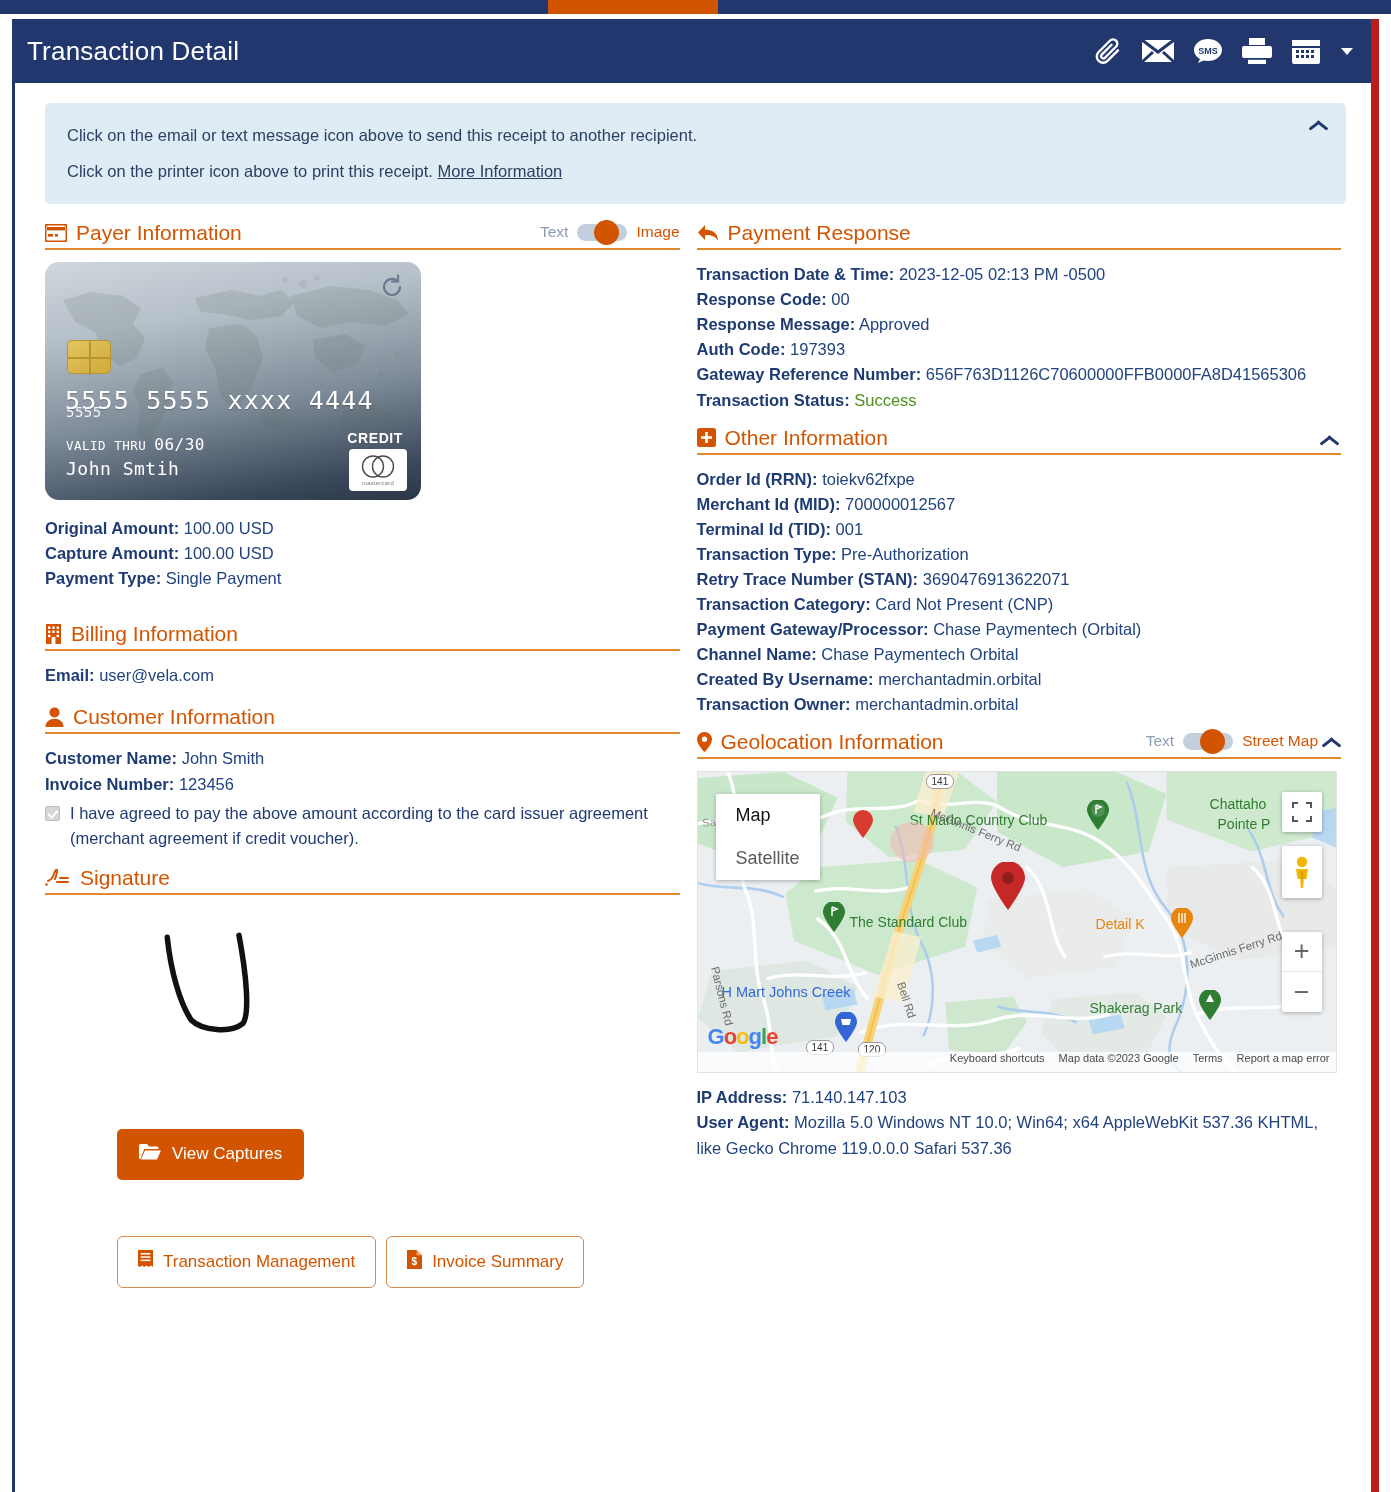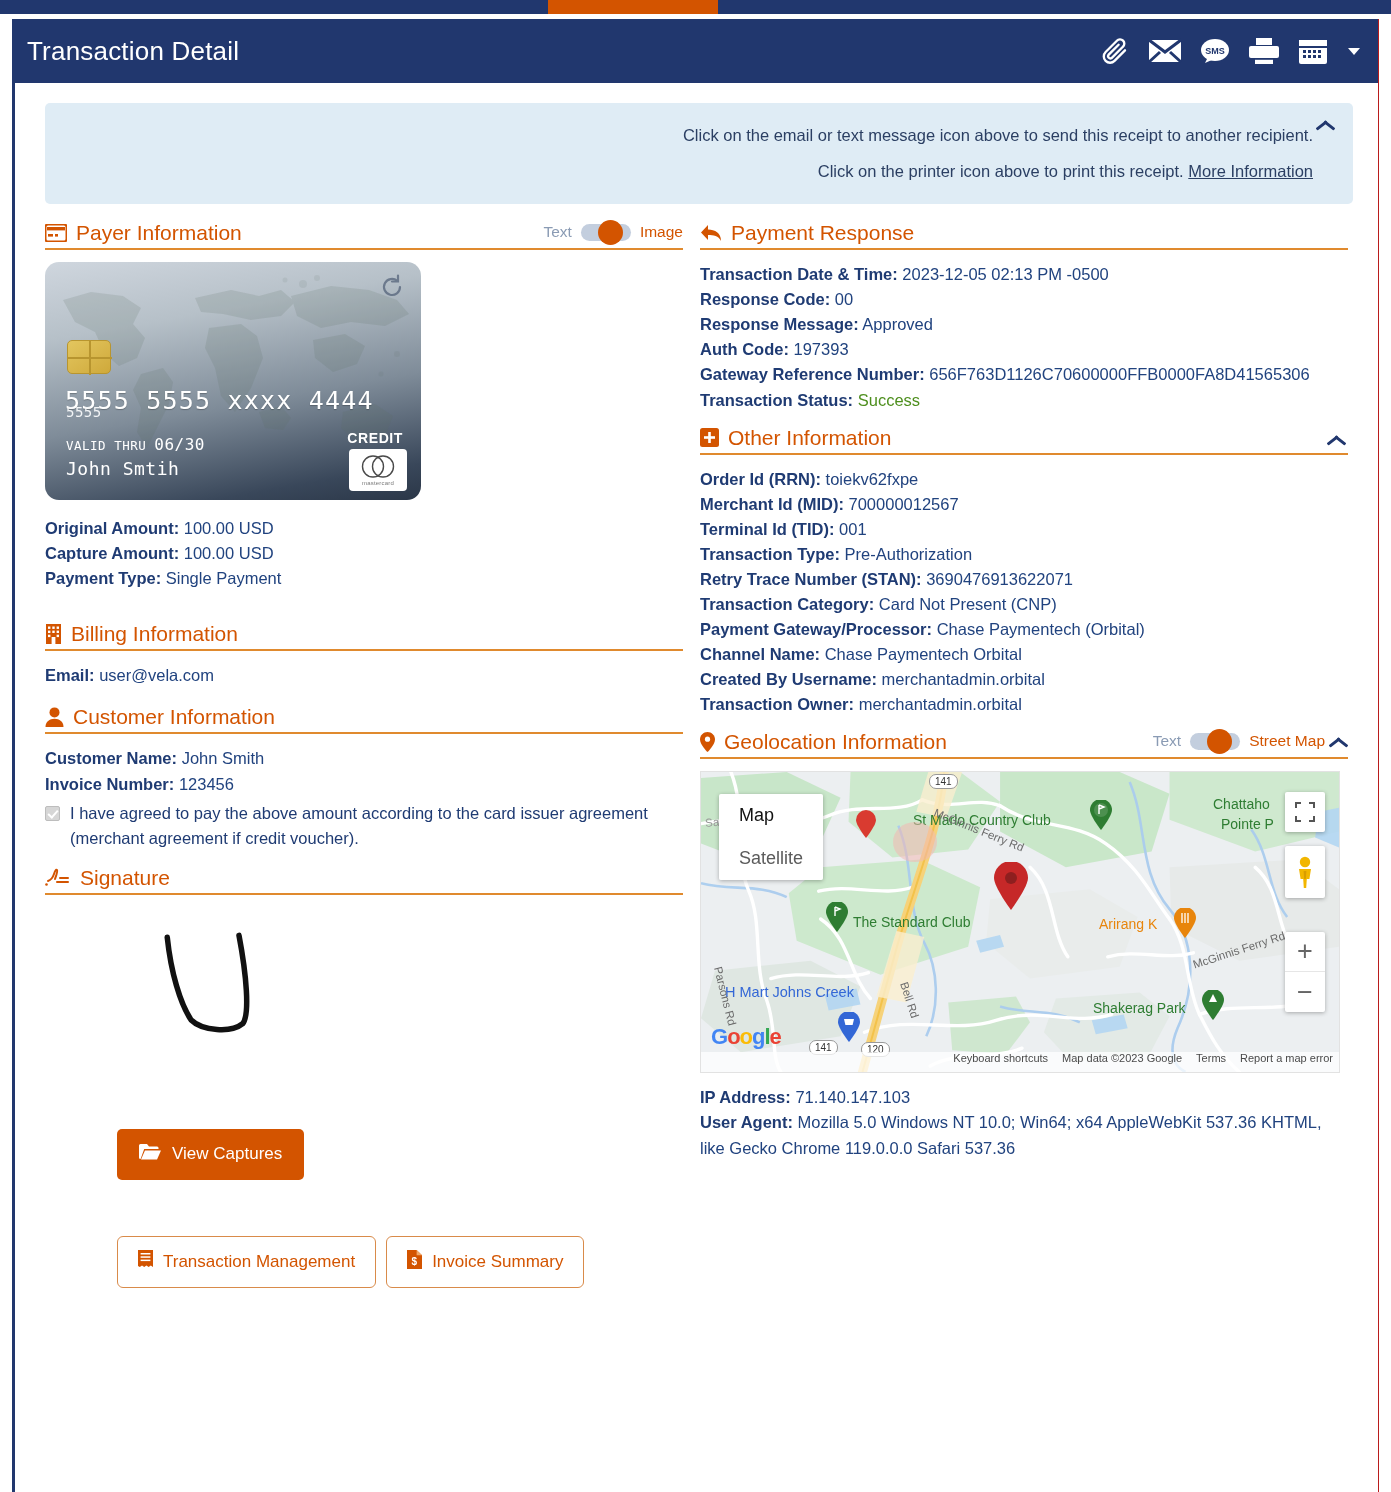--- a/index.html
+++ b/index.html
@@ -13,21 +13,21 @@
   
   #top-strip { position: absolute; left: 0; top: 0; width: 1391px; height: 14px; background: #21376e; }
   #top-strip-active { position: absolute; left: 548px; top: 0; width: 170px; height: 14px; background: #d35400; }
   #top-strip-gap { position: absolute; left: 0; top: 14px; width: 1391px; height: 5px; background: #ffffff; }
 
   
   #page-frame {
     position: absolute; left: 12px; top: 19px;
     width: 1367px; height: 1473px;
     border-left: 3px solid #21376e;
-    border-right: 1px solid #b91c1c;
+    border-right: 8px solid #b91c1c;
     background: #ffffff;
   }
 
   
   #header {
     position: relative; height: 64px; background: #21376e;
     display: flex; align-items: center; justify-content: space-between;
     padding: 0 18px 0 12px;
   }
   #header-title {
@@ -40,21 +40,21 @@
                border-top: 7px solid #ffffff; margin-left: 2px; }
 
   
   #alert {
     position: relative;
     margin: 20px 25px 0 30px;
     background: #dfecf5; border-radius: 5px;
     padding: 20px 40px 20px 22px;
     color: #2b3f63; font-size: 16.5px; line-height: 1.55;
   }
-  #alert p { margin: 0 0 10px 0; text-align: right; }
+  #alert p { margin: 0 0 10px 0; }
   #alert p:last-child { margin-bottom: 0; }
   #alert a { color: #2b3f63; text-decoration: underline; }
   .chev-up {
     position: absolute; right: 16px; top: 14px; width: 22px; height: 14px; cursor: pointer;
   }
   .chev-up::before, .chev-up::after {
     content: ""; position: absolute; top: 7px; width: 13px; height: 2.6px;
     background: #21376e; border-radius: 1px;
   }
   .chev-up::before { left: 0; transform: rotate(-38deg); }
@@ -579,21 +579,21 @@
         <div id="map-type">
           <div class="active">Map</div>
           <div>Satellite</div>
         </div>
 
         <div class="mlabel red" style="left:96px; top:0px;">&nbsp;</div>
         <div class="mlabel green" style="left:212px; top:40px;">St Marlo Country Club</div>
         <div class="mlabel green" style="left:152px; top:142px;">The Standard Club</div>
         <div class="mlabel green" style="left:512px; top:24px;">Chattaho</div>
         <div class="mlabel green" style="left:520px; top:44px;">Pointe P</div>
-        <div class="mlabel orange" style="left:398px; top:144px;">Arirang K</div>
+        <div class="mlabel orange" style="left:398px; top:144px;">Detail K</div>
         <div class="mlabel green" style="left:392px; top:228px;">Shakerag Park</div>
         <div class="mlabel blue" style="left:24px; top:212px;">H Mart Johns Creek</div>
         <div class="mroad" style="left:230px; top:52px; transform:rotate(22deg);">McGinnis Ferry Rd</div>
         <div class="mroad" style="left:490px; top:172px; transform:rotate(-18deg);">McGinnis Ferry Rd</div>
         <div class="mroad" style="left:190px; top:222px; transform:rotate(72deg);">Bell Rd</div>
         <div class="mroad" style="left:-6px; top:218px; transform:rotate(76deg);">Parsons Rd</div>
         <div class="mroad" style="left:4px; top:42px; transform:rotate(-6deg); color:#9a9a9a;">Sargent Rd</div>
 
         <div class="shield" style="left:228px; top:2px;">141</div>
         <div class="shield" style="left:108px; top:268px;">141</div>

